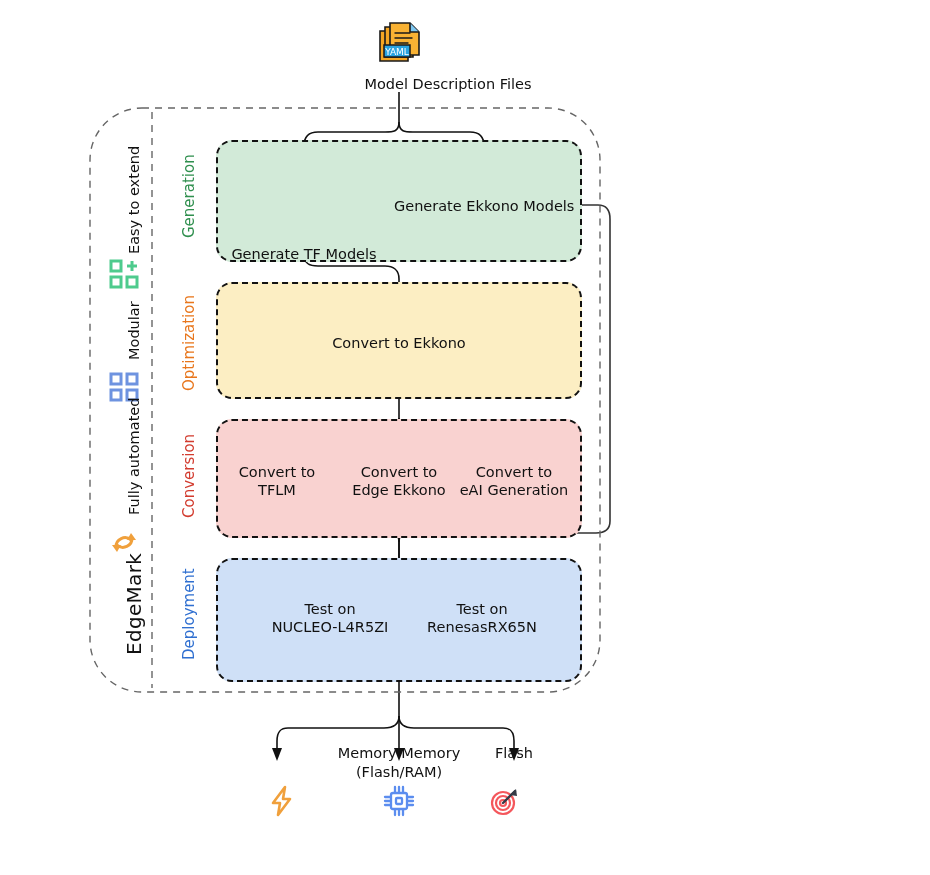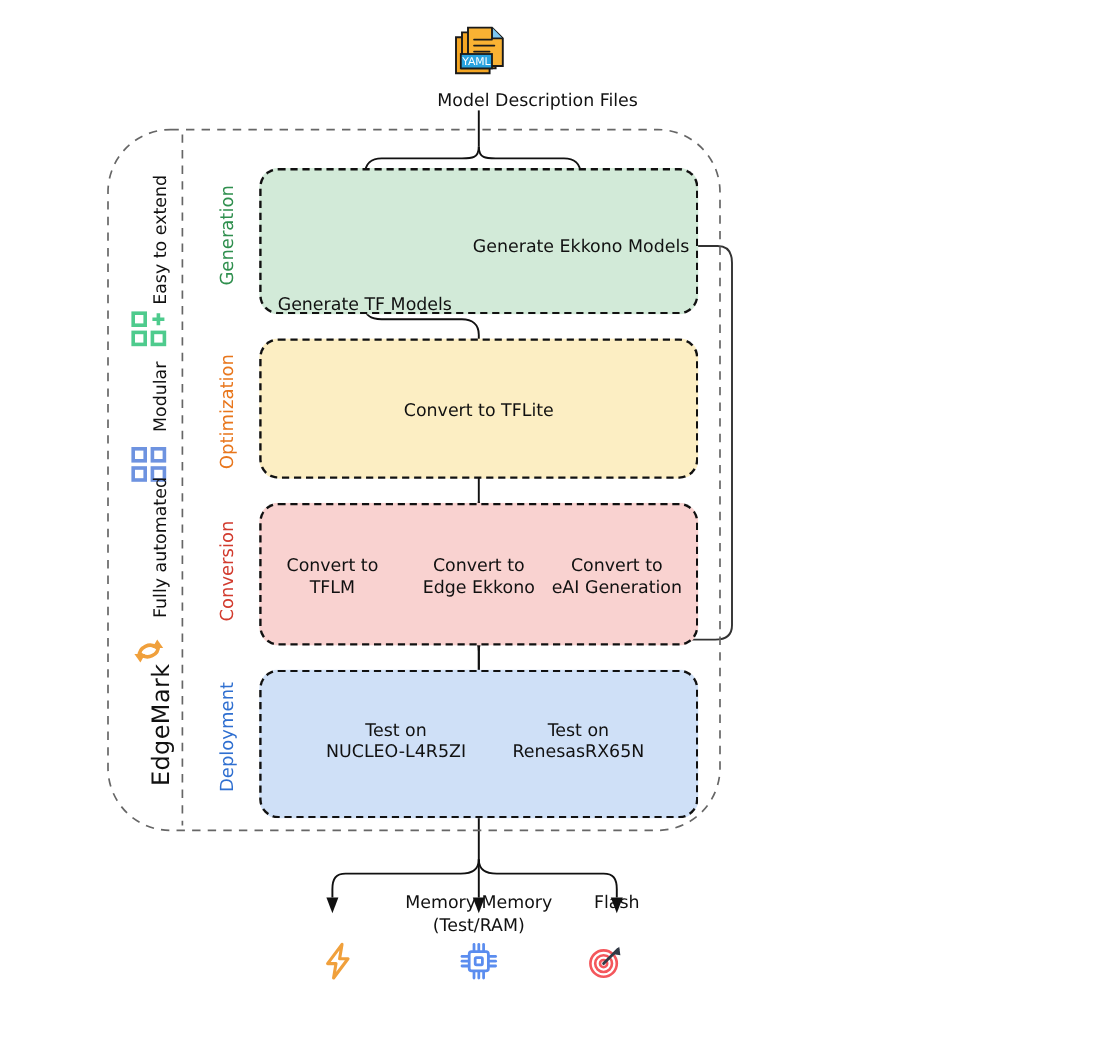--- a/index.html
+++ b/index.html
@@ -162,21 +162,21 @@
   <div class="band deployment"></div>
 
   <div class="stage-name sn-gen" style="left:180px;top:238px;">Generation</div>
   <div class="stage-name sn-opt" style="left:180px;top:391px;">Optimization</div>
   <div class="stage-name sn-con" style="left:180px;top:518px;">Conversion</div>
   <div class="stage-name sn-dep" style="left:180px;top:660px;">Deployment</div>
 
   <div class="node" style="left:224px;top:197px;width:160px;margin-top:48px;">Generate TF Models</div>
   <div class="node" style="left:394px;top:197px;width:180px;">Generate Ekkono Models</div>
 
-  <div class="node" style="left:319px;top:334px;width:160px;">Convert to TFLite</div>
+  <div class="node" style="left:319px;top:334px;width:160px;">Convert to Ekkono</div>
 
   <div class="node" style="left:221px;top:463px;width:112px;">
     <div>Convert to</div>
     <div>TFLM</div>
   </div>
   <div class="node" style="left:337px;top:463px;width:124px;">
     <div>Convert to</div>
     <div>Edge Ekkono</div>
   </div>
   <div class="node" style="left:452px;top:463px;width:124px;">
@@ -194,21 +194,21 @@
   </div>
 
   <div class="out-icon" style="left:265px;top:784px;">
     <svg width="34" height="34" viewBox="0 0 34 34">
       <path d="M20,3 L8,19 h7 l-2,12 12,-16 h-7 z" fill="none" stroke="#f0a03c" stroke-width="2.6" stroke-linejoin="round"></path>
     </svg>
   </div>
 
   <div class="out" style="left:326px;top:744px;width:146px;">
     <div>Memory Memory</div>
-    <div>(Test/RAM)</div>
+    <div>(Flash/RAM)</div>
   </div>
   <div class="out-icon" style="left:382px;top:784px;">
     <svg width="34" height="34" viewBox="0 0 34 34">
       <g stroke="#5b8def" stroke-width="2.3" fill="none" stroke-linecap="round">
         <rect x="9" y="9" width="16" height="16" rx="2"></rect>
         <rect x="14" y="14" width="6" height="6" rx="1"></rect>
         <line x1="13" y1="3" x2="13" y2="8"></line>
           <line x1="17" y1="3" x2="17" y2="8"></line>
         <line x1="21" y1="3" x2="21" y2="8"></line>
         <line x1="13" y1="26" x2="13" y2="31"></line>

